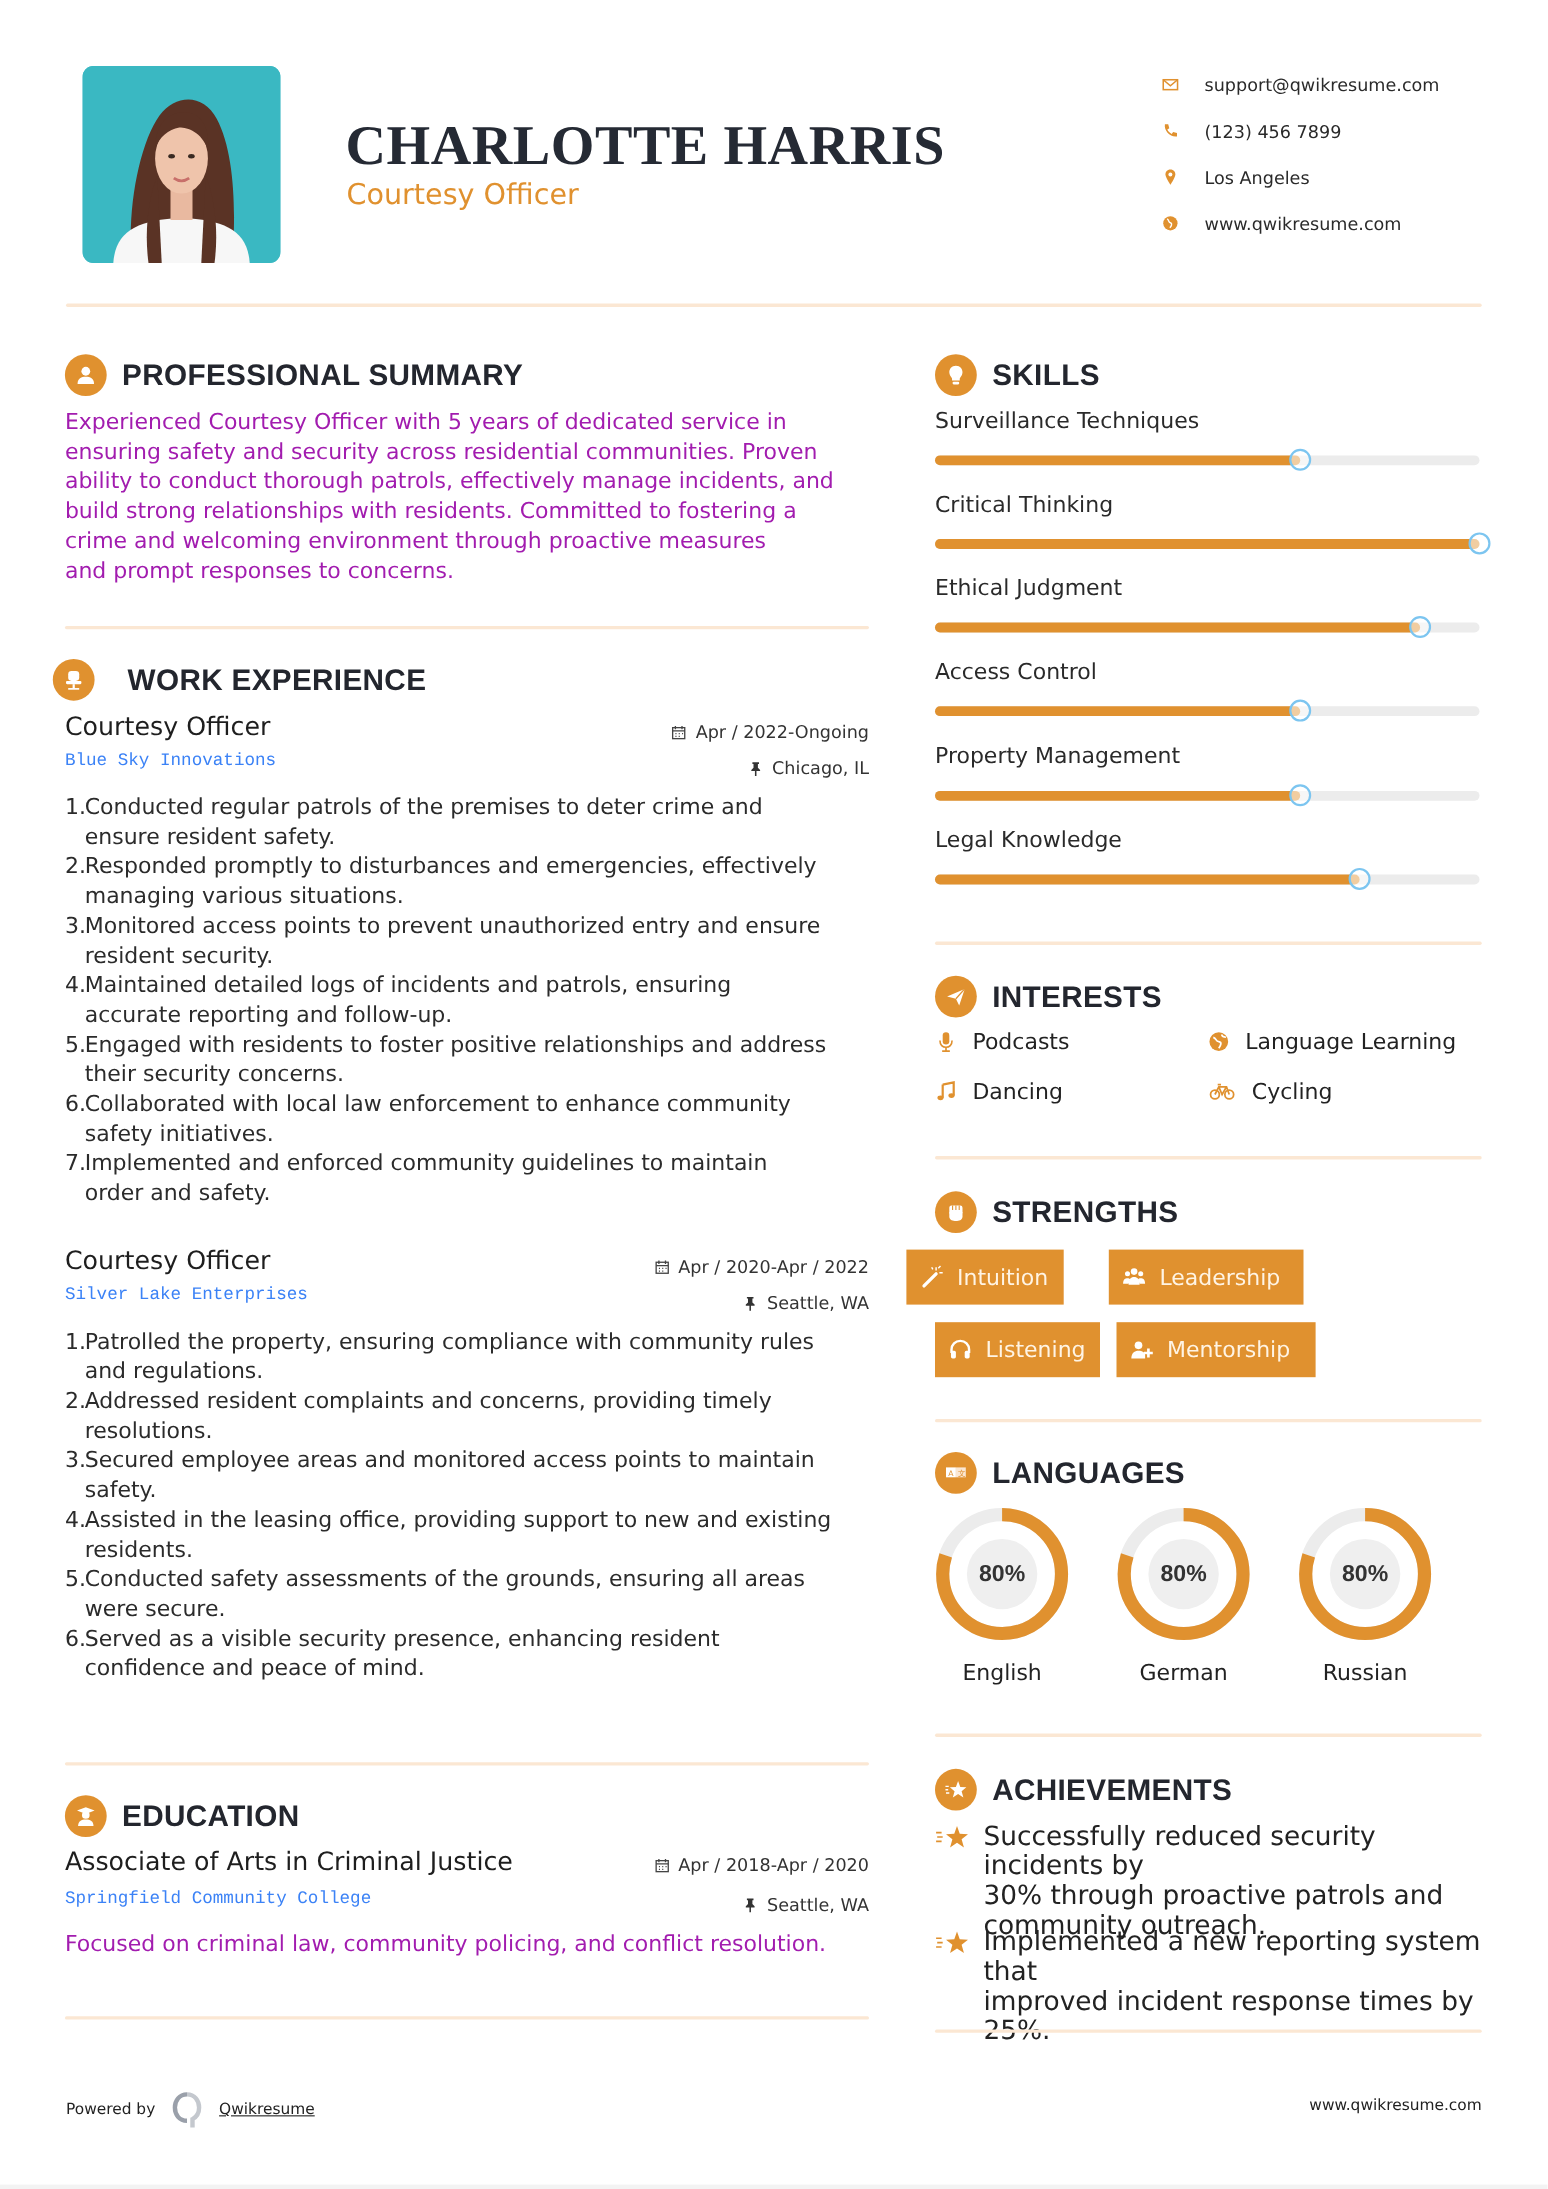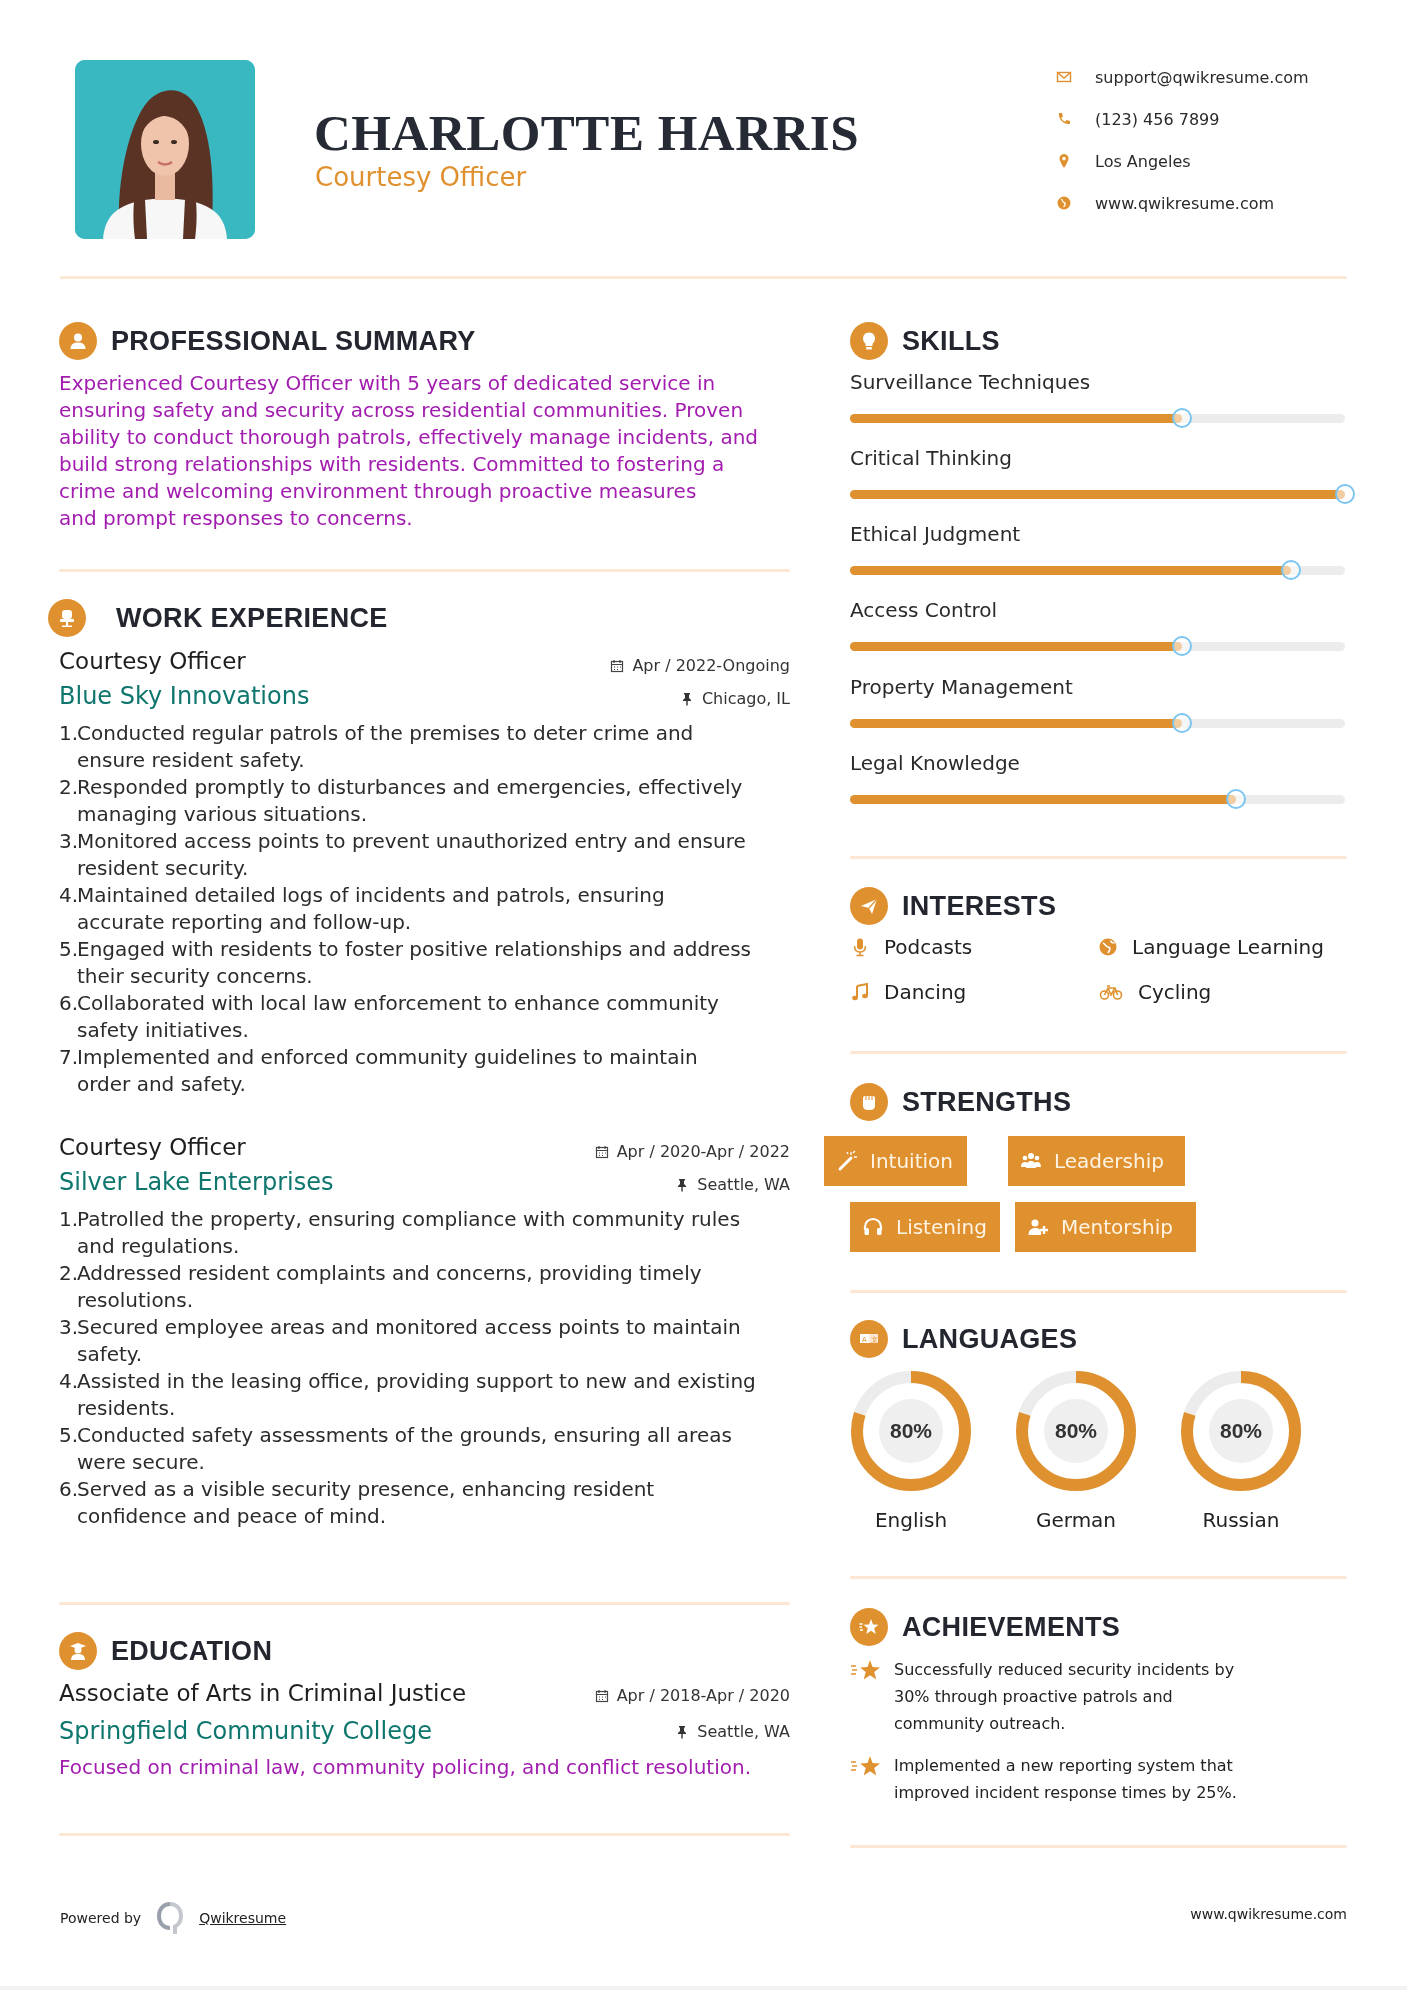--- a/index.html
+++ b/index.html
@@ -22,21 +22,21 @@
     
     .sec-head { position: absolute; display: flex; align-items: center; }
     .sec-icon { width: 38px; height: 38px; border-radius: 50%; background: #e0912f; display: inline-flex; align-items: center; justify-content: center; margin-right: 14px; }
     .sec-icon svg { width: 22px; height: 22px; }
     .sec-title { font-family: "Liberation Sans", sans-serif; font-weight: 700; font-size: 27px; color: #23262e; letter-spacing: 0.3px; }
 
     .para { position: absolute; font-size: 20px; line-height: 27px; color: #a21caf; }
 
     
     .job-title { position: absolute; font-size: 23px; color: #1e1e1e; }
-    .job-org { position: absolute; font-size: 24px; color: #0f766e; }
+    .job-org { position: absolute; font-size: 16px; color: #3b82f6; font-family: Liberation Mono, monospace; }
     .meta { position: absolute; font-size: 16px; color: #333; display: flex; align-items: center; justify-content: flex-end; }
     .meta svg { width: 14px; height: 14px; margin-right: 8px; }
     .olist { position: absolute; list-style: none; }
     .olist li { position: relative; font-size: 20px; line-height: 27px; color: #2b2b2b; padding-left: 18px; }
     .olist li .num { position: absolute; left: 0; top: 0; }
 
     
     .skill { position: absolute; left: 850px; width: 495px; }
     .skill-name { font-size: 20px; color: #2a2a2a; height: 30px; }
     .track { position: relative; margin-top: 14px; height: 9px; background: #ececec; border-radius: 5px; }
@@ -54,21 +54,21 @@
     
     .lang { position: absolute; width: 122px; text-align: center; }
     .ring { position: relative; width: 122px; height: 122px; }
     .ring svg { width: 122px; height: 122px; }
     .ring .pct { position: absolute; left: 0; top: 0; width: 122px; height: 122px; display: flex; align-items: center; justify-content: center; font-family: "Liberation Sans", sans-serif; font-weight: 700; font-size: 21px; color: #333; }
     .lang-name { font-size: 20px; color: #222; margin-top: 16px; }
 
     
     .ach { position: absolute; left: 850px; width: 500px; display: flex; }
     .ach svg { flex: 0 0 32px; width: 32px; height: 26px; margin-right: 12px; margin-top: 2px; }
-    .ach-text { font-size: 16px; line-height: 27px; color: #222; }
+    .ach-text { font-size: 24px; line-height: 27px; color: #222; }
 
     
     .powered { position: absolute; left: 60px; top: 1901px; display: flex; align-items: center; font-size: 14px; color: #222; }
     .powered .q { margin: 0 14px; width: 30px; height: 34px; }
     .powered .brand { text-decoration: underline; }
     .site-footer { position: absolute; right: 60px; top: 1906px; font-size: 14px; color: #222; }
     .bottom-rule { position: absolute; left: 0; top: 1986px; width: 1407px; height: 4px; background: #f3f3f3; }
   </style>
 </head>
 <body>

